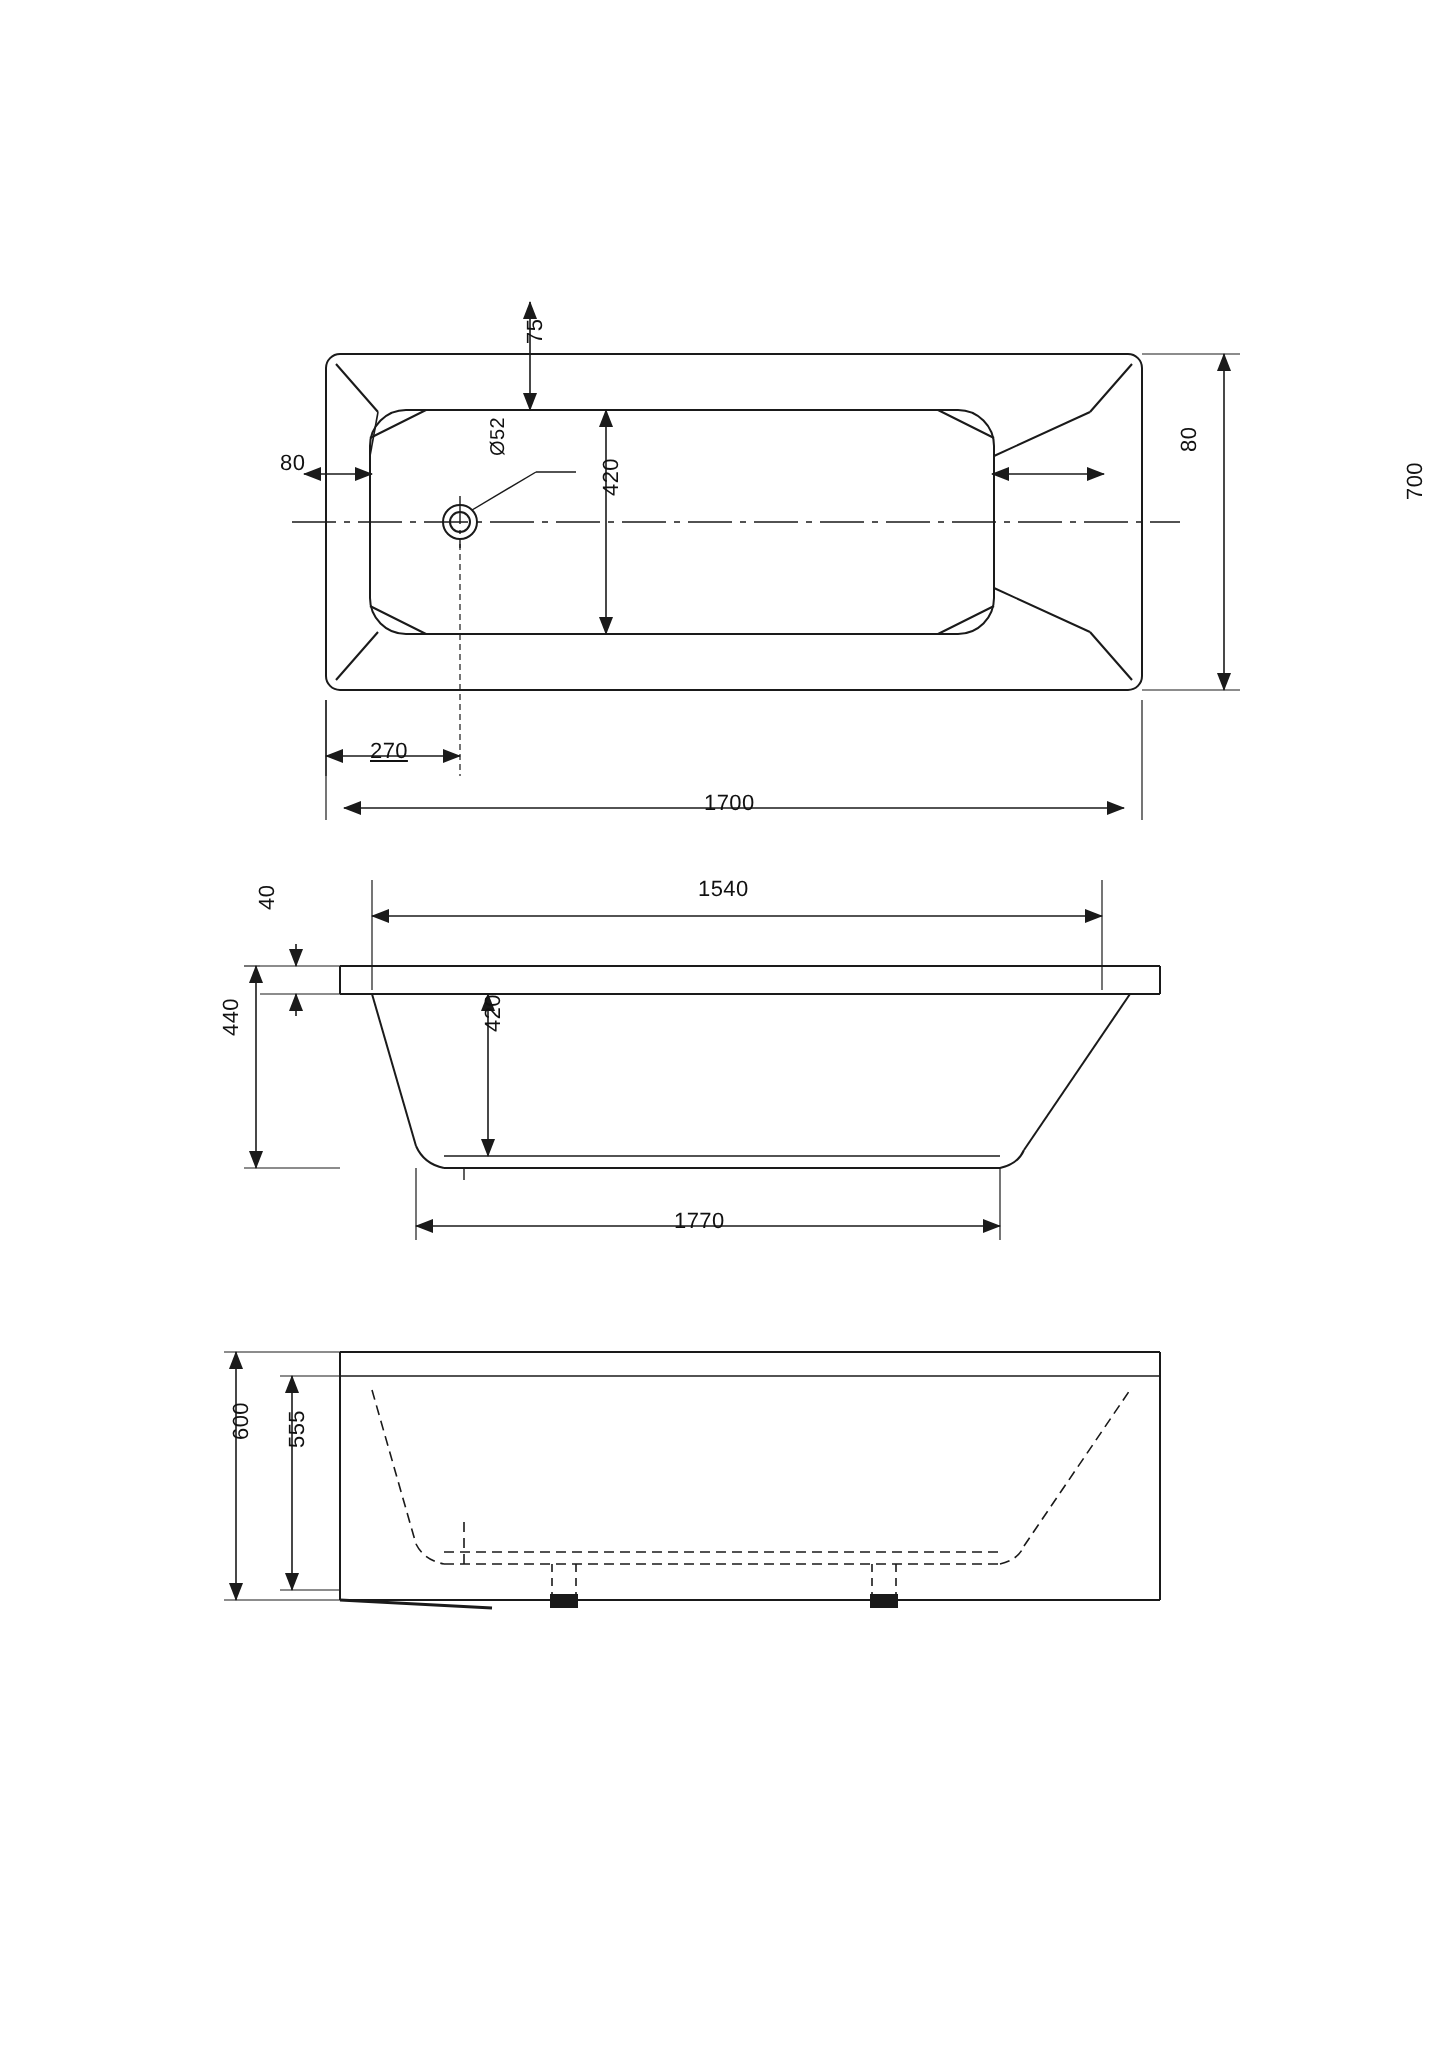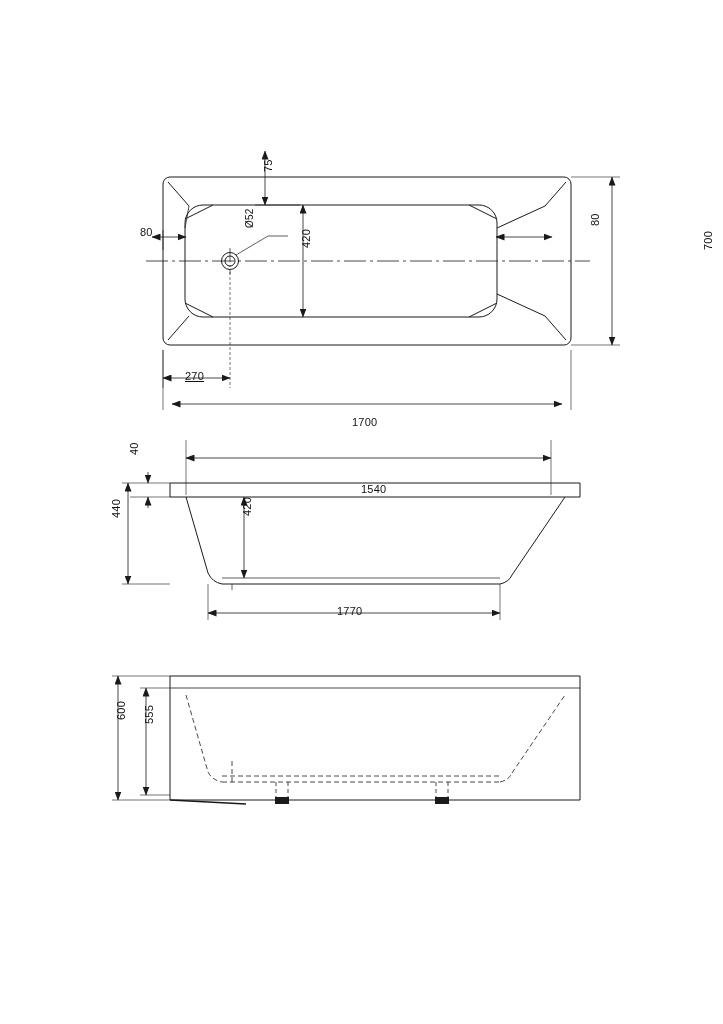--- a/index.html
+++ b/index.html
@@ -225,25 +225,25 @@
   <div class="lbl" style="left:140px; top:226px;">80</div>
 
   <div class="lbl rot" style="left:589px; top:226px;">80</div>
 
   <div class="lbl rot" style="left:300px; top:248px;">420</div>
 
   <div class="lbl rot" style="left:702px; top:250px;">700</div>
 
   <div class="lbl" style="left:185px; top:370px;text-decoration:underline;">270</div>
 
-  <div class="lbl" style="left:352px; top:396px;margin-top:20px;">1700</div>
+  <div class="lbl" style="left:352px; top:396px;">1700</div>
 
   <div class="lbl rot small" style="left:244px; top:228px;">Ø52</div>
 
-  <div class="lbl" style="left:361px; top:439px;margin-top:44px;">1540</div>
+  <div class="lbl" style="left:349px; top:439px;">1540</div>
 
   <div class="lbl rot" style="left:128px; top:455px;">40</div>
 
   <div class="lbl rot" style="left:110px; top:518px;">440</div>
 
   <div class="lbl rot" style="left:241px; top:516px;">420</div>
 
   <div class="lbl" style="left:337px; top:605px;">1770</div>
 
   <div class="lbl rot" style="left:115px; top:720px;">600</div>

